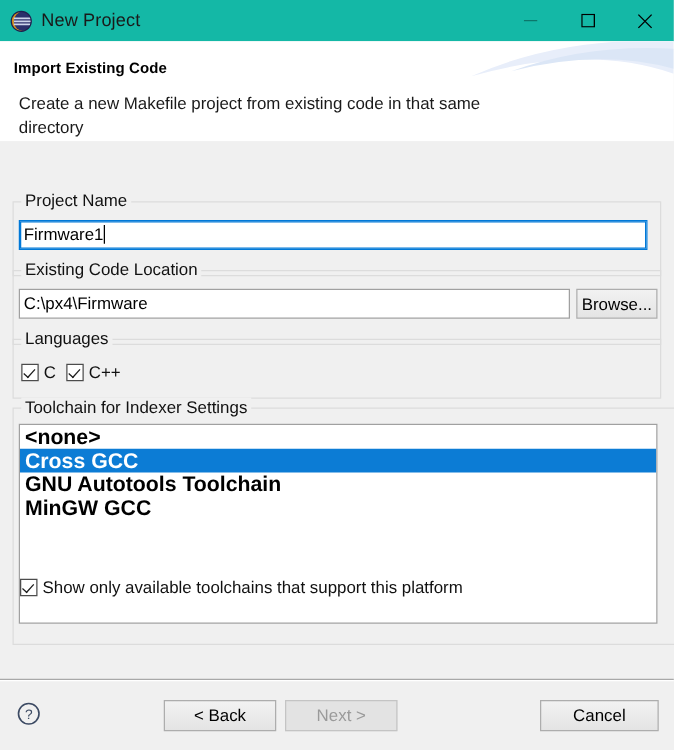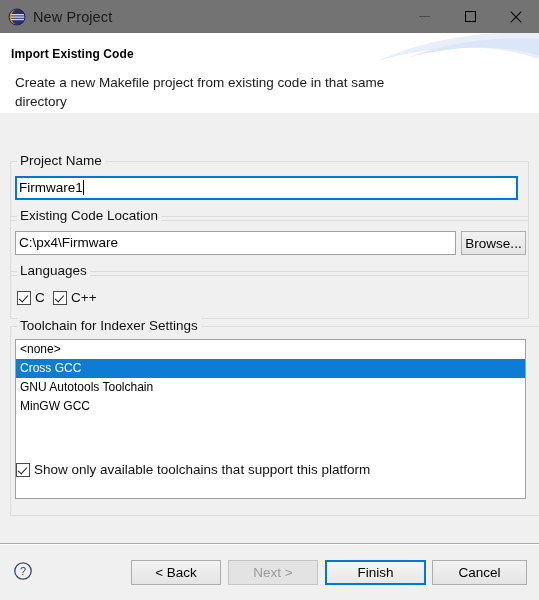--- a/index.html
+++ b/index.html
@@ -16,21 +16,21 @@
     overflow: hidden;
     -webkit-font-smoothing: antialiased;
   }
 
   
   .titlebar {
     position: absolute;
     left: 0; top: 0;
     width: 539px;
     height: 33px;
-    background: #737373;
+    background: #14b8a6;
     display: flex;
     align-items: center;
   }
   .title-icon {
     width: 18px;
     height: 18px;
     margin-left: 8px;
     margin-right: 7px;
     flex: 0 0 auto;
     position: relative;
@@ -231,23 +231,24 @@
     height: 160px;
     box-sizing: border-box;
     background: #ffffff;
     border: 1px solid #a0a0a0;
     overflow: hidden;
   }
   .list-item {
     height: 19px;
     line-height: 19px;
     padding-left: 4px;
-    font-size: 12px;
+    font-size: 17px;
     color: #000000;
     white-space: nowrap;
+    font-weight: bold;
   }
   .list-item.selected {
     background: #0c7cd5;
     color: #ffffff;
   }
 
   
   .buttonbar {
     position: absolute;
     left: 0; top: 543px;
@@ -397,20 +398,17 @@
   </div>
 
   <div class="btn bar-btn" id="back-button">
     <span>&lt; Back</span>
   </div>
 
   <div class="btn bar-btn disabled" id="next-button">
     <span>Next &gt;</span>
   </div>
 
-  <div class="btn bar-btn default" id="finish-button">
-    <span>Finish</span>
-  </div>
 
   <div class="btn bar-btn" id="cancel-button">
     <span>Cancel</span>
   </div>
 </div>
 
 </body></html>

